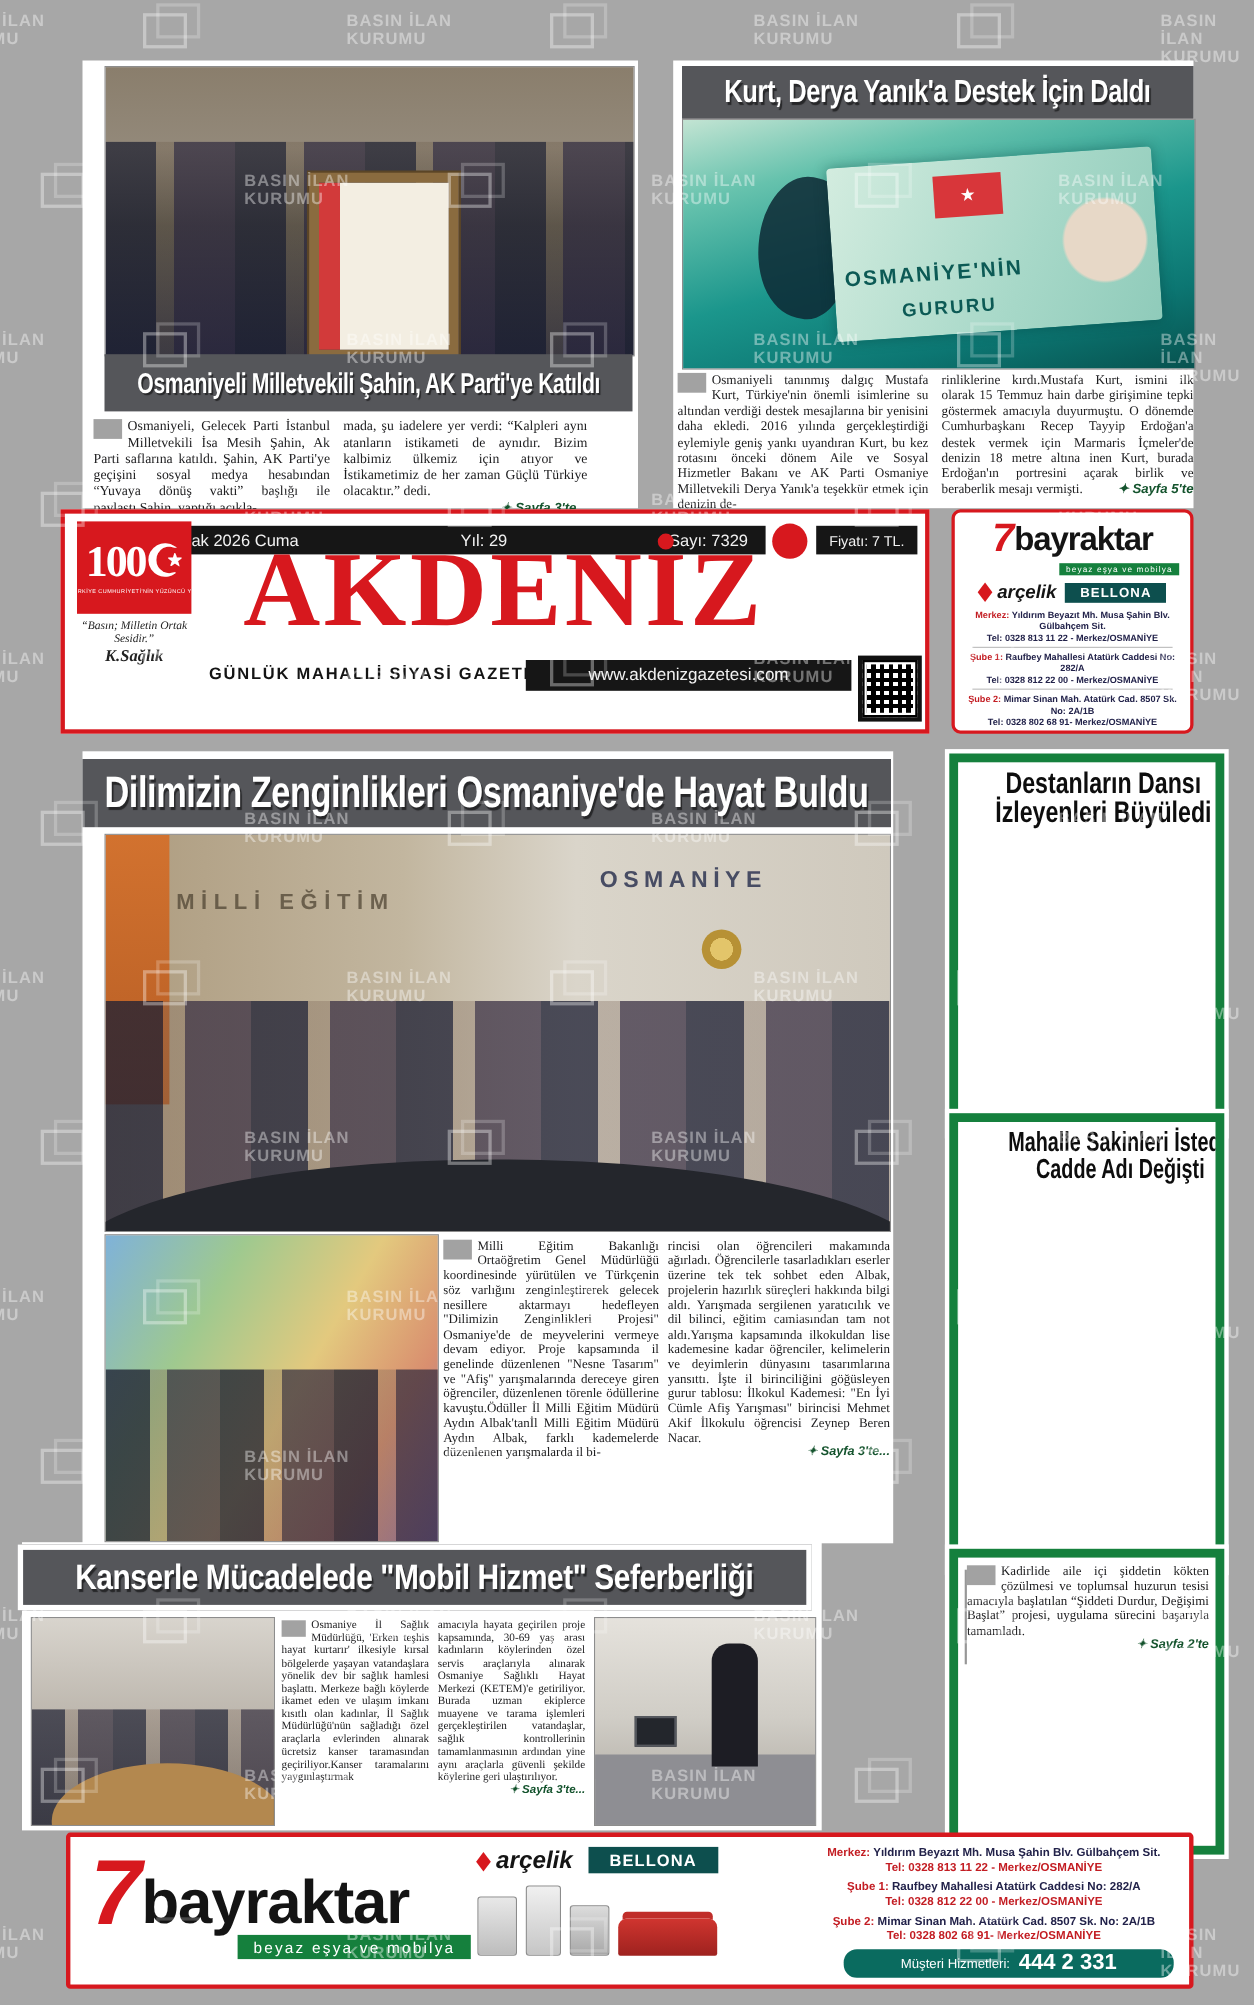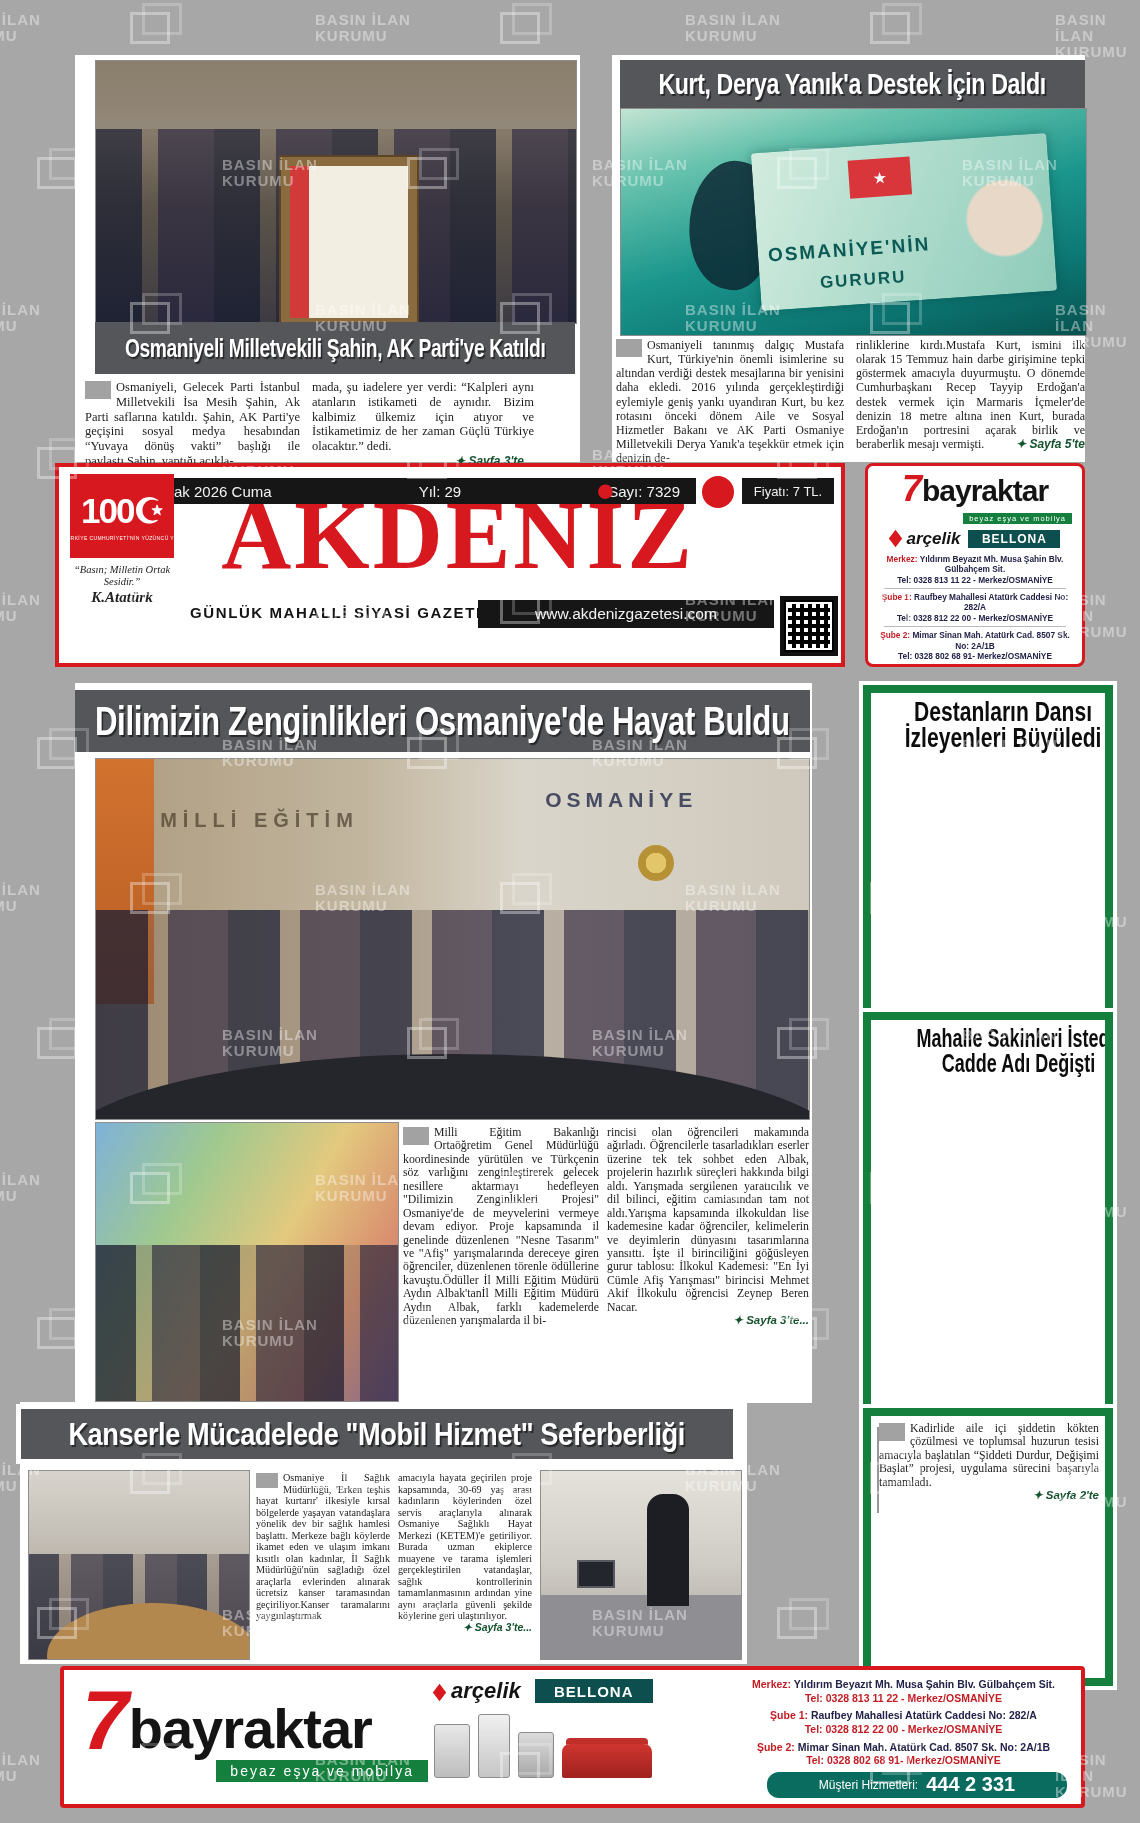--- a/index.html
+++ b/index.html
@@ -27,21 +27,21 @@
   
   .mast-box{position:absolute;left:55px;top:463px;width:790px;height:204px;background:#fff;
             border:4px solid #d7181e;box-sizing:border-box;}
   .black-bar{position:absolute;background:#161616;color:#f2f2f2;display:flex;align-items:center;
              font-family:"Liberation Sans",sans-serif;}
   .title-akdeniz{position:absolute;left:182px;top:484px;width:552px;height:112px;color:#d7181e;
                  font-family:"Liberation Serif",serif;font-weight:700;font-size:97px;line-height:104px;
                  letter-spacing:3px;text-align:center;}
   .logo100{position:absolute;left:70px;top:474px;width:104px;height:84px;background:#d7181e;color:#fff;
            display:flex;flex-direction:column;align-items:center;justify-content:center;}
-  .logo100 .num{font-family:Liberation Sans, sans-serif;font-weight:700;font-size:35px;line-height:40px;letter-spacing:-2px;}
+  .logo100 .num{font-family:Liberation Serif, serif;font-weight:700;font-size:40px;line-height:40px;letter-spacing:-2px;}
   .logo100 .cap{font-size:5px;font-family:"Liberation Sans",sans-serif;letter-spacing:.4px;margin-top:4px;white-space:nowrap;}
   .motto{position:absolute;left:58px;top:564px;width:128px;text-align:center;color:#222;}
   .motto .m1{font-style:italic;font-size:10.5px;line-height:1.1;}
   .motto .m2{font-style:italic;font-size:15px;font-weight:700;margin-top:2px;}
   .qr{position:absolute;left:780px;top:596px;width:50px;height:52px;background:
       repeating-linear-gradient(0deg,#000 0 4px,transparent 4px 8px),
       repeating-linear-gradient(90deg,#000 0 4px,#fff 4px 8px);
       border:4px solid #111;outline:2px solid #fff;outline-offset:-8px;}
   
   .adbox{position:absolute;background:#fff;border:3px solid #d7181e;border-radius:8px;box-sizing:border-box;overflow:hidden;}
@@ -184,21 +184,21 @@
     <div class="abs" style="left:702px;top:476px;width:32px;height:32px;border-radius:50%;background:#d7181e;"></div>
     <div class="black-bar" style="left:742px;top:478px;width:92px;height:26px;font-size:13px;justify-content:center;">
       <span>Fiyatı: 7 TL.</span>
     </div>
     <div class="logo100">
       <div class="num"><span>100</span><span>☪</span></div>
       <div class="cap">TÜRKİYE CUMHURİYETİ'NİN YÜZÜNCÜ YILI</div>
     </div>
     <div class="motto">
       <div class="m1">“Basın; Milletin Ortak Sesidir.”</div>
-      <div class="m2">K.Atatürk</div>
+      <div class="m2">K.Sağlık</div>
     </div>
     <div class="title-akdeniz">AKDENİZ</div>
     <div class="abs" style="left:190px;top:604px;font-family:'Liberation Sans',sans-serif;font-weight:700;font-size:15px;letter-spacing:1.6px;color:#141414;">GÜNLÜK MAHALLİ SİYASİ GAZETE</div>
     <div class="black-bar" style="left:478px;top:600px;width:296px;height:28px;font-size:15.5px;justify-content:center;">
       <span>www.akdenizgazetesi.com</span>
     </div>
     <div class="qr"></div>
   </header>
 
   <aside class="adbox" style="left:865px;top:463px;width:220px;height:204px;padding:6px 8px;">

